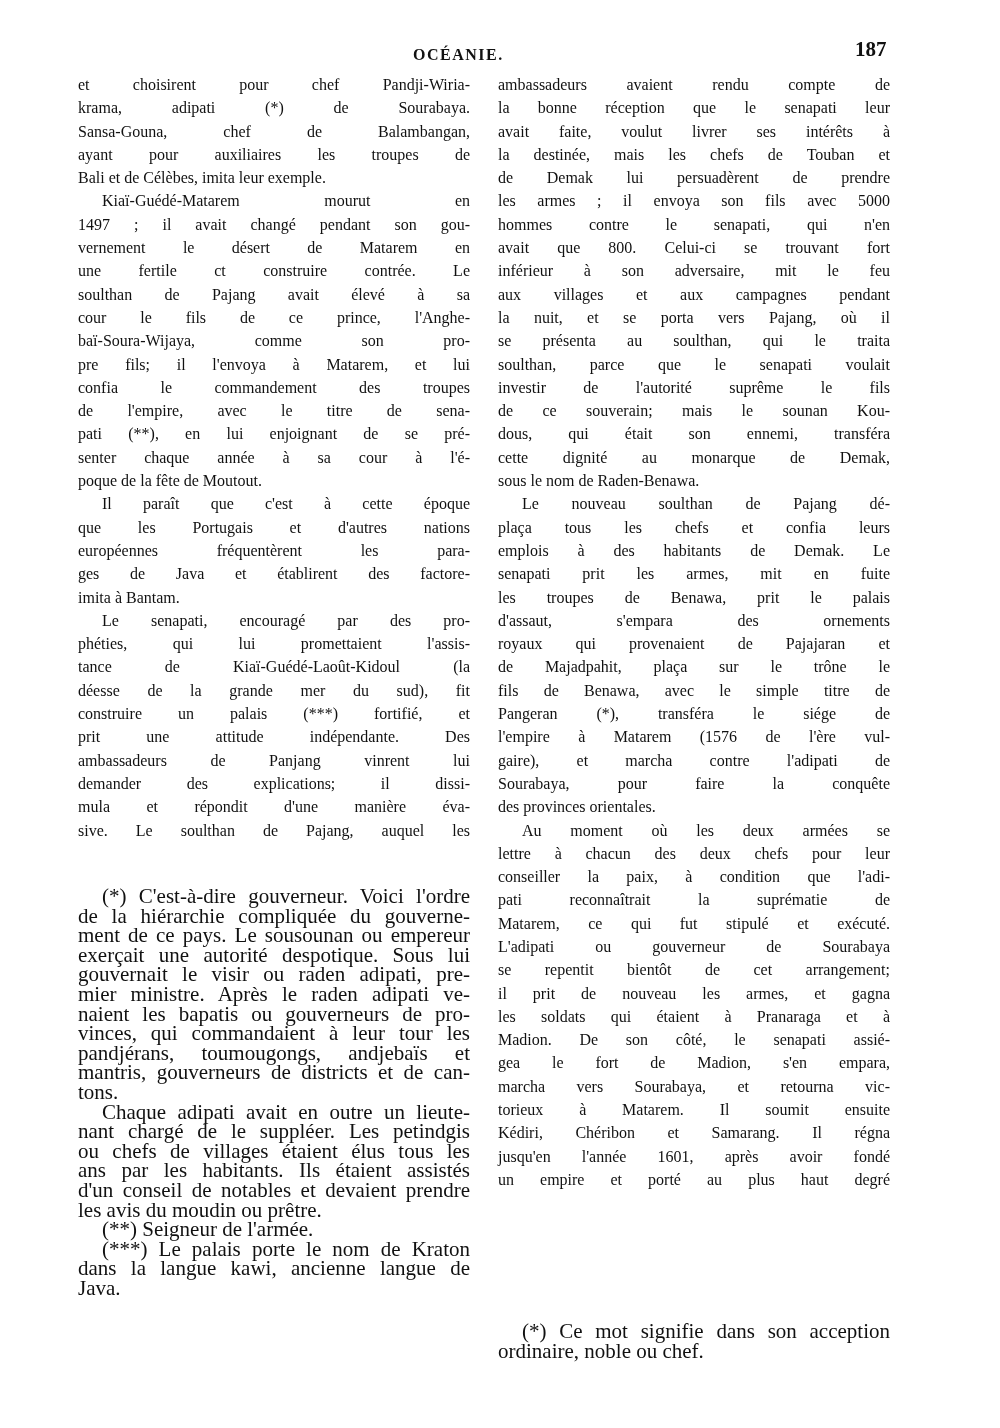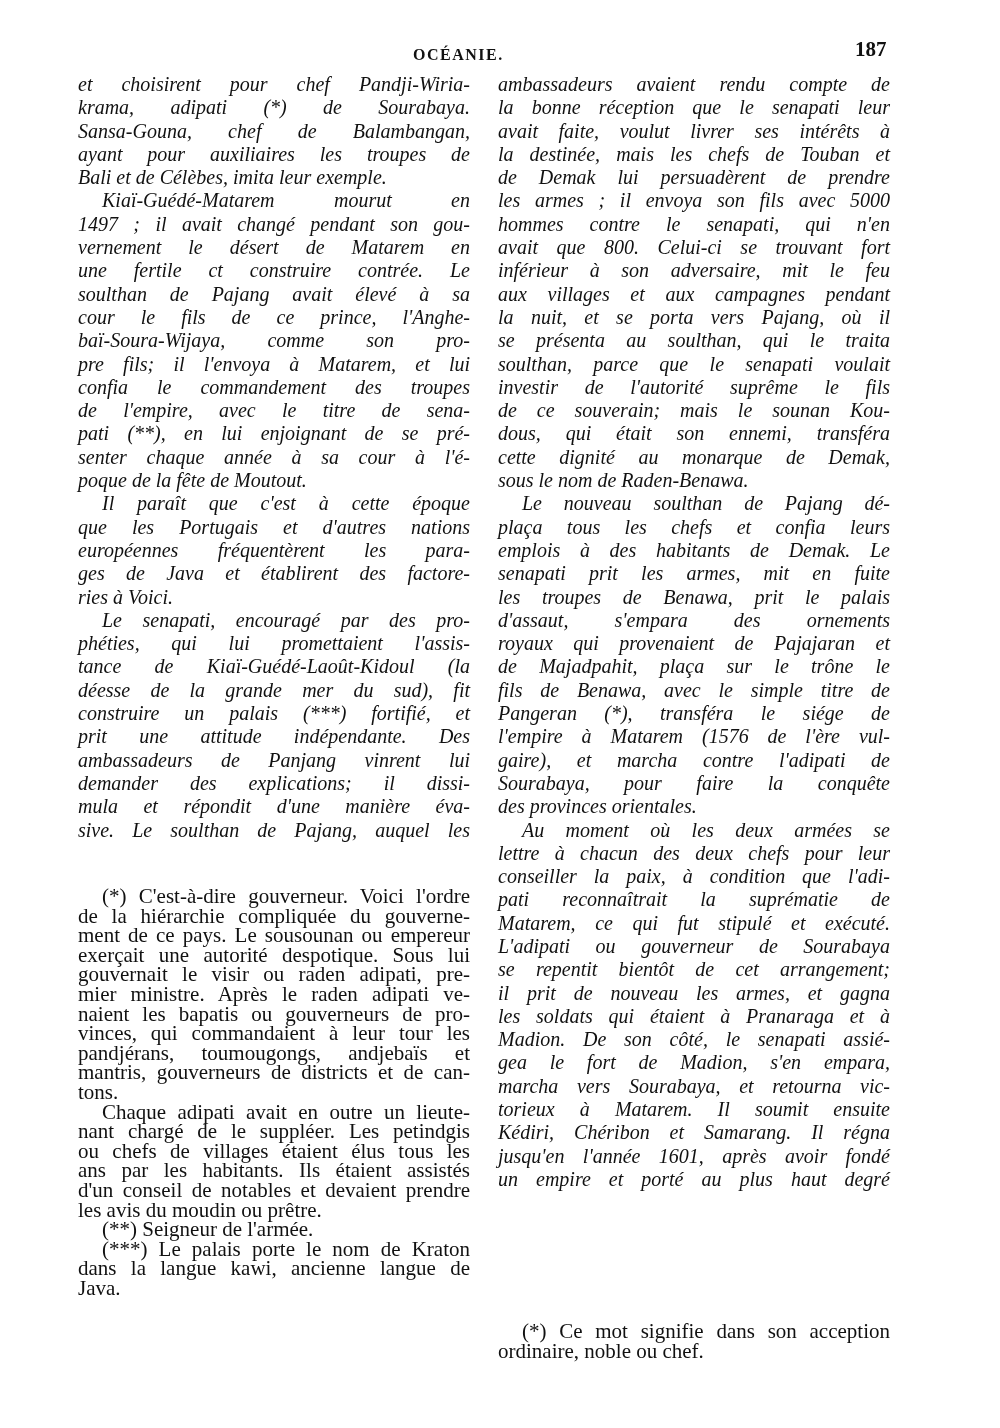--- a/index.html
+++ b/index.html
@@ -3,21 +3,21 @@
 <meta charset="utf-8">
 <style>
   html, body { margin:0; padding:0; background:#ffffff; }
   body { width:1000px; height:1428px; position:relative; overflow:hidden; color:#111; font-family:"Liberation Serif","DejaVu Serif",serif; }
   .header { position:absolute; top:30px; left:0; width:1000px; height:30px; }
   .running-title { position:absolute; left:413px; top:0; font-size:16px; letter-spacing:1.5px; font-weight:bold;margin-top:16px; }
   .page-number { position:absolute; left:855px; top:0; font-size:21px; font-weight:bold;margin-top:7px; }
   .col { position:absolute; top:73px; width:392px; }
   .col-left { left:78px; }
   .col-right { left:498px; }
-  .body-text { font-size:20px; line-height:23.3px;font-style:italic; }
+  .body-text { font-size:16px; line-height:23.3px; }
   .line { display:block; text-align:justify; text-align-last:justify; white-space:nowrap; height:23.3px; overflow:visible; }
   .line.last { text-align-last:left; }
   .line.indent { padding-left:24px; }
   .notes { position:absolute; font-size:21px; }
   .notes .line { height:19.6px; line-height:19.6px; }
   .notes-left { left:78px; top:887px; width:392px; }
   .notes-right { left:498px; top:1322px; width:392px; }
 </style>
 </head>
 <body>
@@ -43,21 +43,21 @@
     <span class="line">pre fils; il l'envoya à Matarem, et lui</span>
     <span class="line">confia le commandement des troupes</span>
     <span class="line">de l'empire, avec le titre de sena-</span>
     <span class="line">pati (**), en lui enjoignant de se pré-</span>
     <span class="line">senter chaque année à sa cour à l'é-</span>
     <span class="line last">poque de la fête de Moutout.</span>
     <span class="line indent">Il paraît que c'est à cette époque</span>
     <span class="line">que les Portugais et d'autres nations</span>
     <span class="line">européennes fréquentèrent les para-</span>
     <span class="line">ges de Java et établirent des factore-</span>
-    <span class="line last">ries à Voici.</span>
+    <span class="line last">imita à Bantam.</span>
     <span class="line indent">Le senapati, encouragé par des pro-</span>
     <span class="line">phéties, qui lui promettaient l'assis-</span>
     <span class="line">tance de Kiaï-Guédé-Laoût-Kidoul (la</span>
     <span class="line">déesse de la grande mer du sud), fit</span>
     <span class="line">construire un palais (***) fortifié, et</span>
     <span class="line">prit une attitude indépendante. Des</span>
     <span class="line">ambassadeurs de Panjang vinrent lui</span>
     <span class="line">demander des explications; il dissi-</span>
     <span class="line">mula et répondit d'une manière éva-</span>
     <span class="line">sive. Le soulthan de Pajang, auquel les</span>

